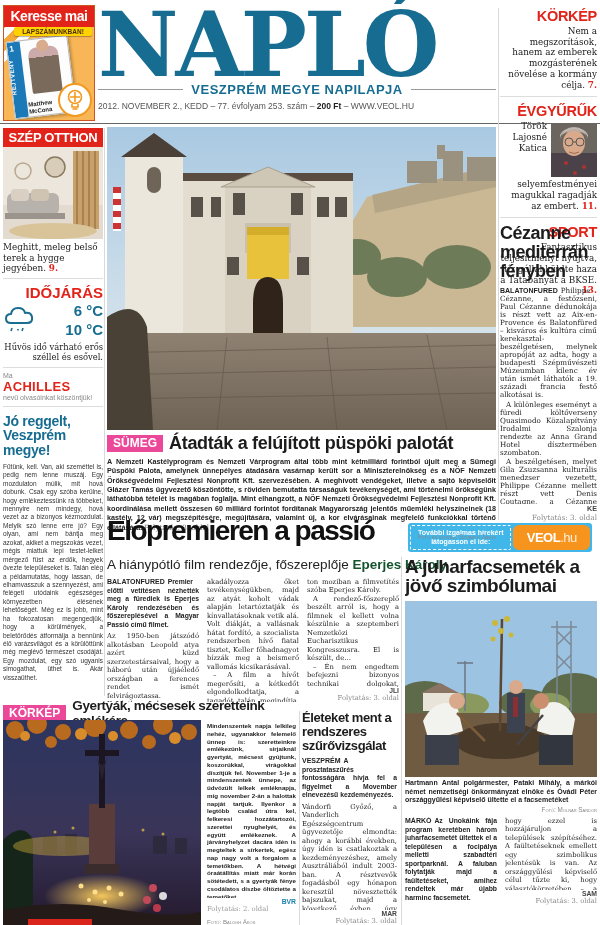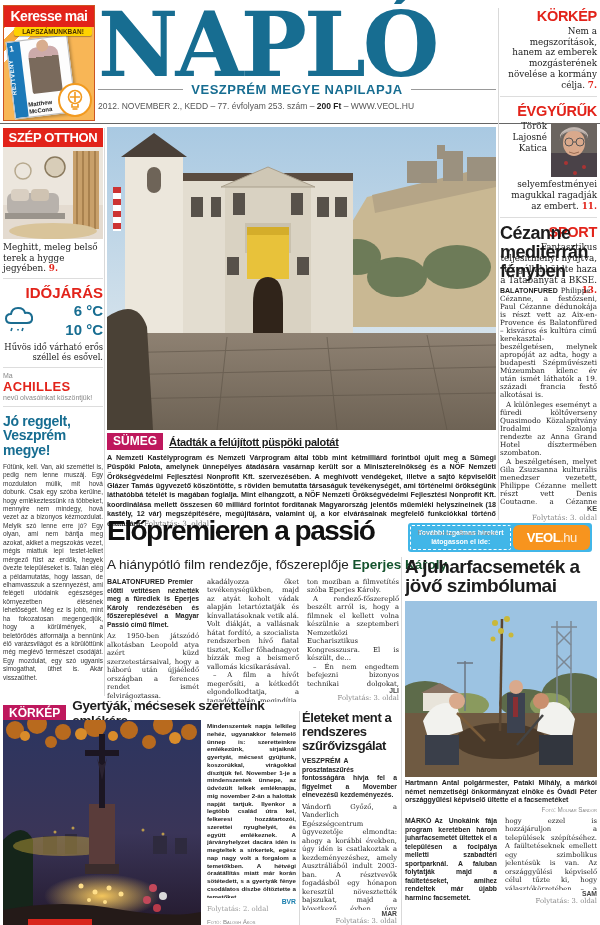--- a/index.html
+++ b/index.html
@@ -71,22 +71,22 @@
   .editorial h3 { color:#176d91; font-size:14px; line-height:1.05; margin-bottom:5px; letter-spacing:-0.3px; }
   .editorial-body { font-size:6.5px; line-height:1.3; text-align:justify; color:#333; height:243px; overflow:hidden; }
   .editorial-author { font-size:7.5px; font-weight:bold; color:#777; margin-top:5px; }
   .editorial-email { font-size:7px; color:#888; }
   .barcode { width:88px; height:26px; margin-top:7px; background:repeating-linear-gradient(90deg,#000 0 1px,#fff 1px 3px,#000 3px 5px,#fff 5px 6px); }
 
   
   .lead-photo { position:absolute; left:107px; top:127px; width:389px; height:303px; }
   .lead-caption { position:absolute; left:107px; top:433px; width:389px; }
   .cap-head { display:flex; align-items:center; gap:6px; margin-bottom:3px; }
-  .tag-red { background:#be185d; color:#fff; font-weight:bold; font-size:12px; padding:1px 6px 2px; }
-  .cap-title { font-size:11px; font-weight:bold; letter-spacing:-0.3px;text-decoration:underline; }
+  .tag-red { background:#ec4899; color:#fff; font-weight:bold; font-size:12px; padding:1px 6px 2px; }
+  .cap-title { font-size:18px; font-weight:bold; letter-spacing:-0.3px; }
   .cap-body { font-size:7.2px; font-weight:bold; line-height:1.3; text-align:justify; color:#222; }
   .cap-cont { font-weight:normal; color:#777; font-family:"DejaVu Serif", serif; }
   .credit { text-align:right; font-size:6.3px; color:#888; font-variant:small-caps; margin-top:1px; }
 
   
   .passio-headline { position:absolute; left:107px; top:515px; width:300px; font-size:28px; font-weight:bold; letter-spacing:-1.5px; color:#111; }
   .passio-subhead { position:absolute; left:107px; top:557px; width:389px; font-size:13.5px; color:#222; }
   .passio-subhead .name { color:#14532d; font-weight:bold; }
   .passio-cols { position:absolute; left:107px; top:578px; width:292px; height:124px; display:flex; gap:8px; }
   .pcol { flex:1; overflow:hidden; display:flex; flex-direction:column; }

